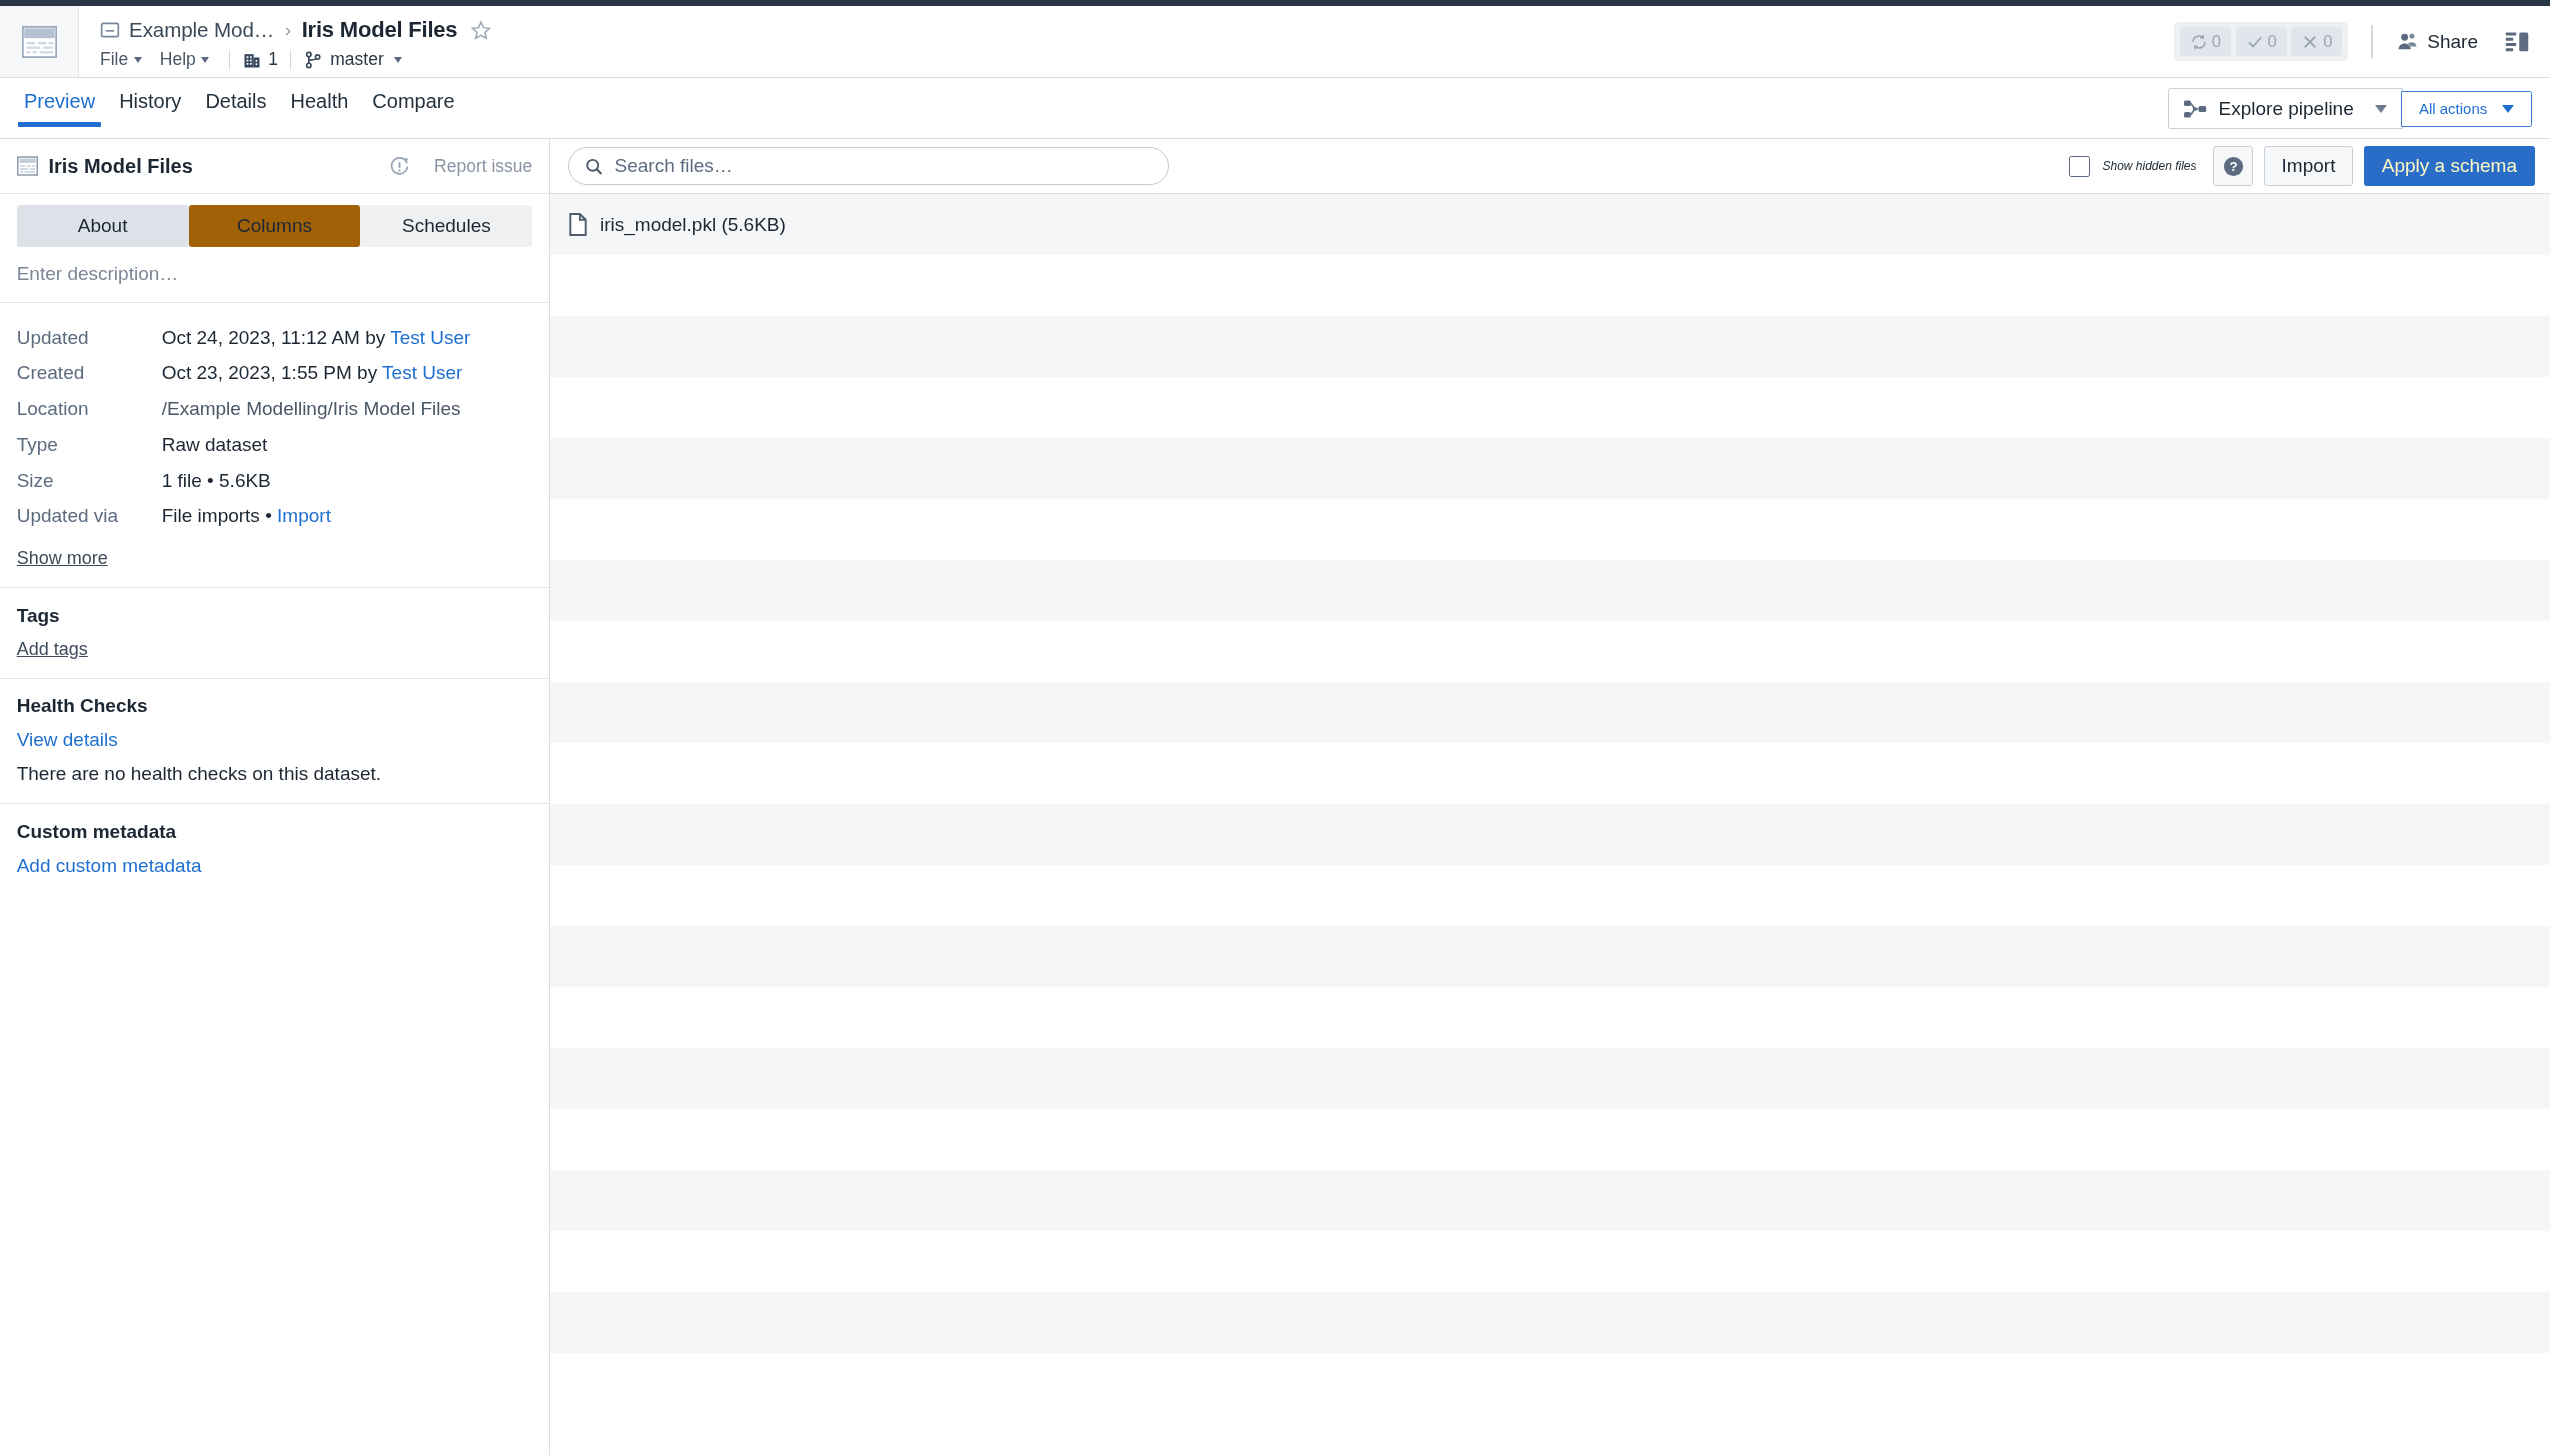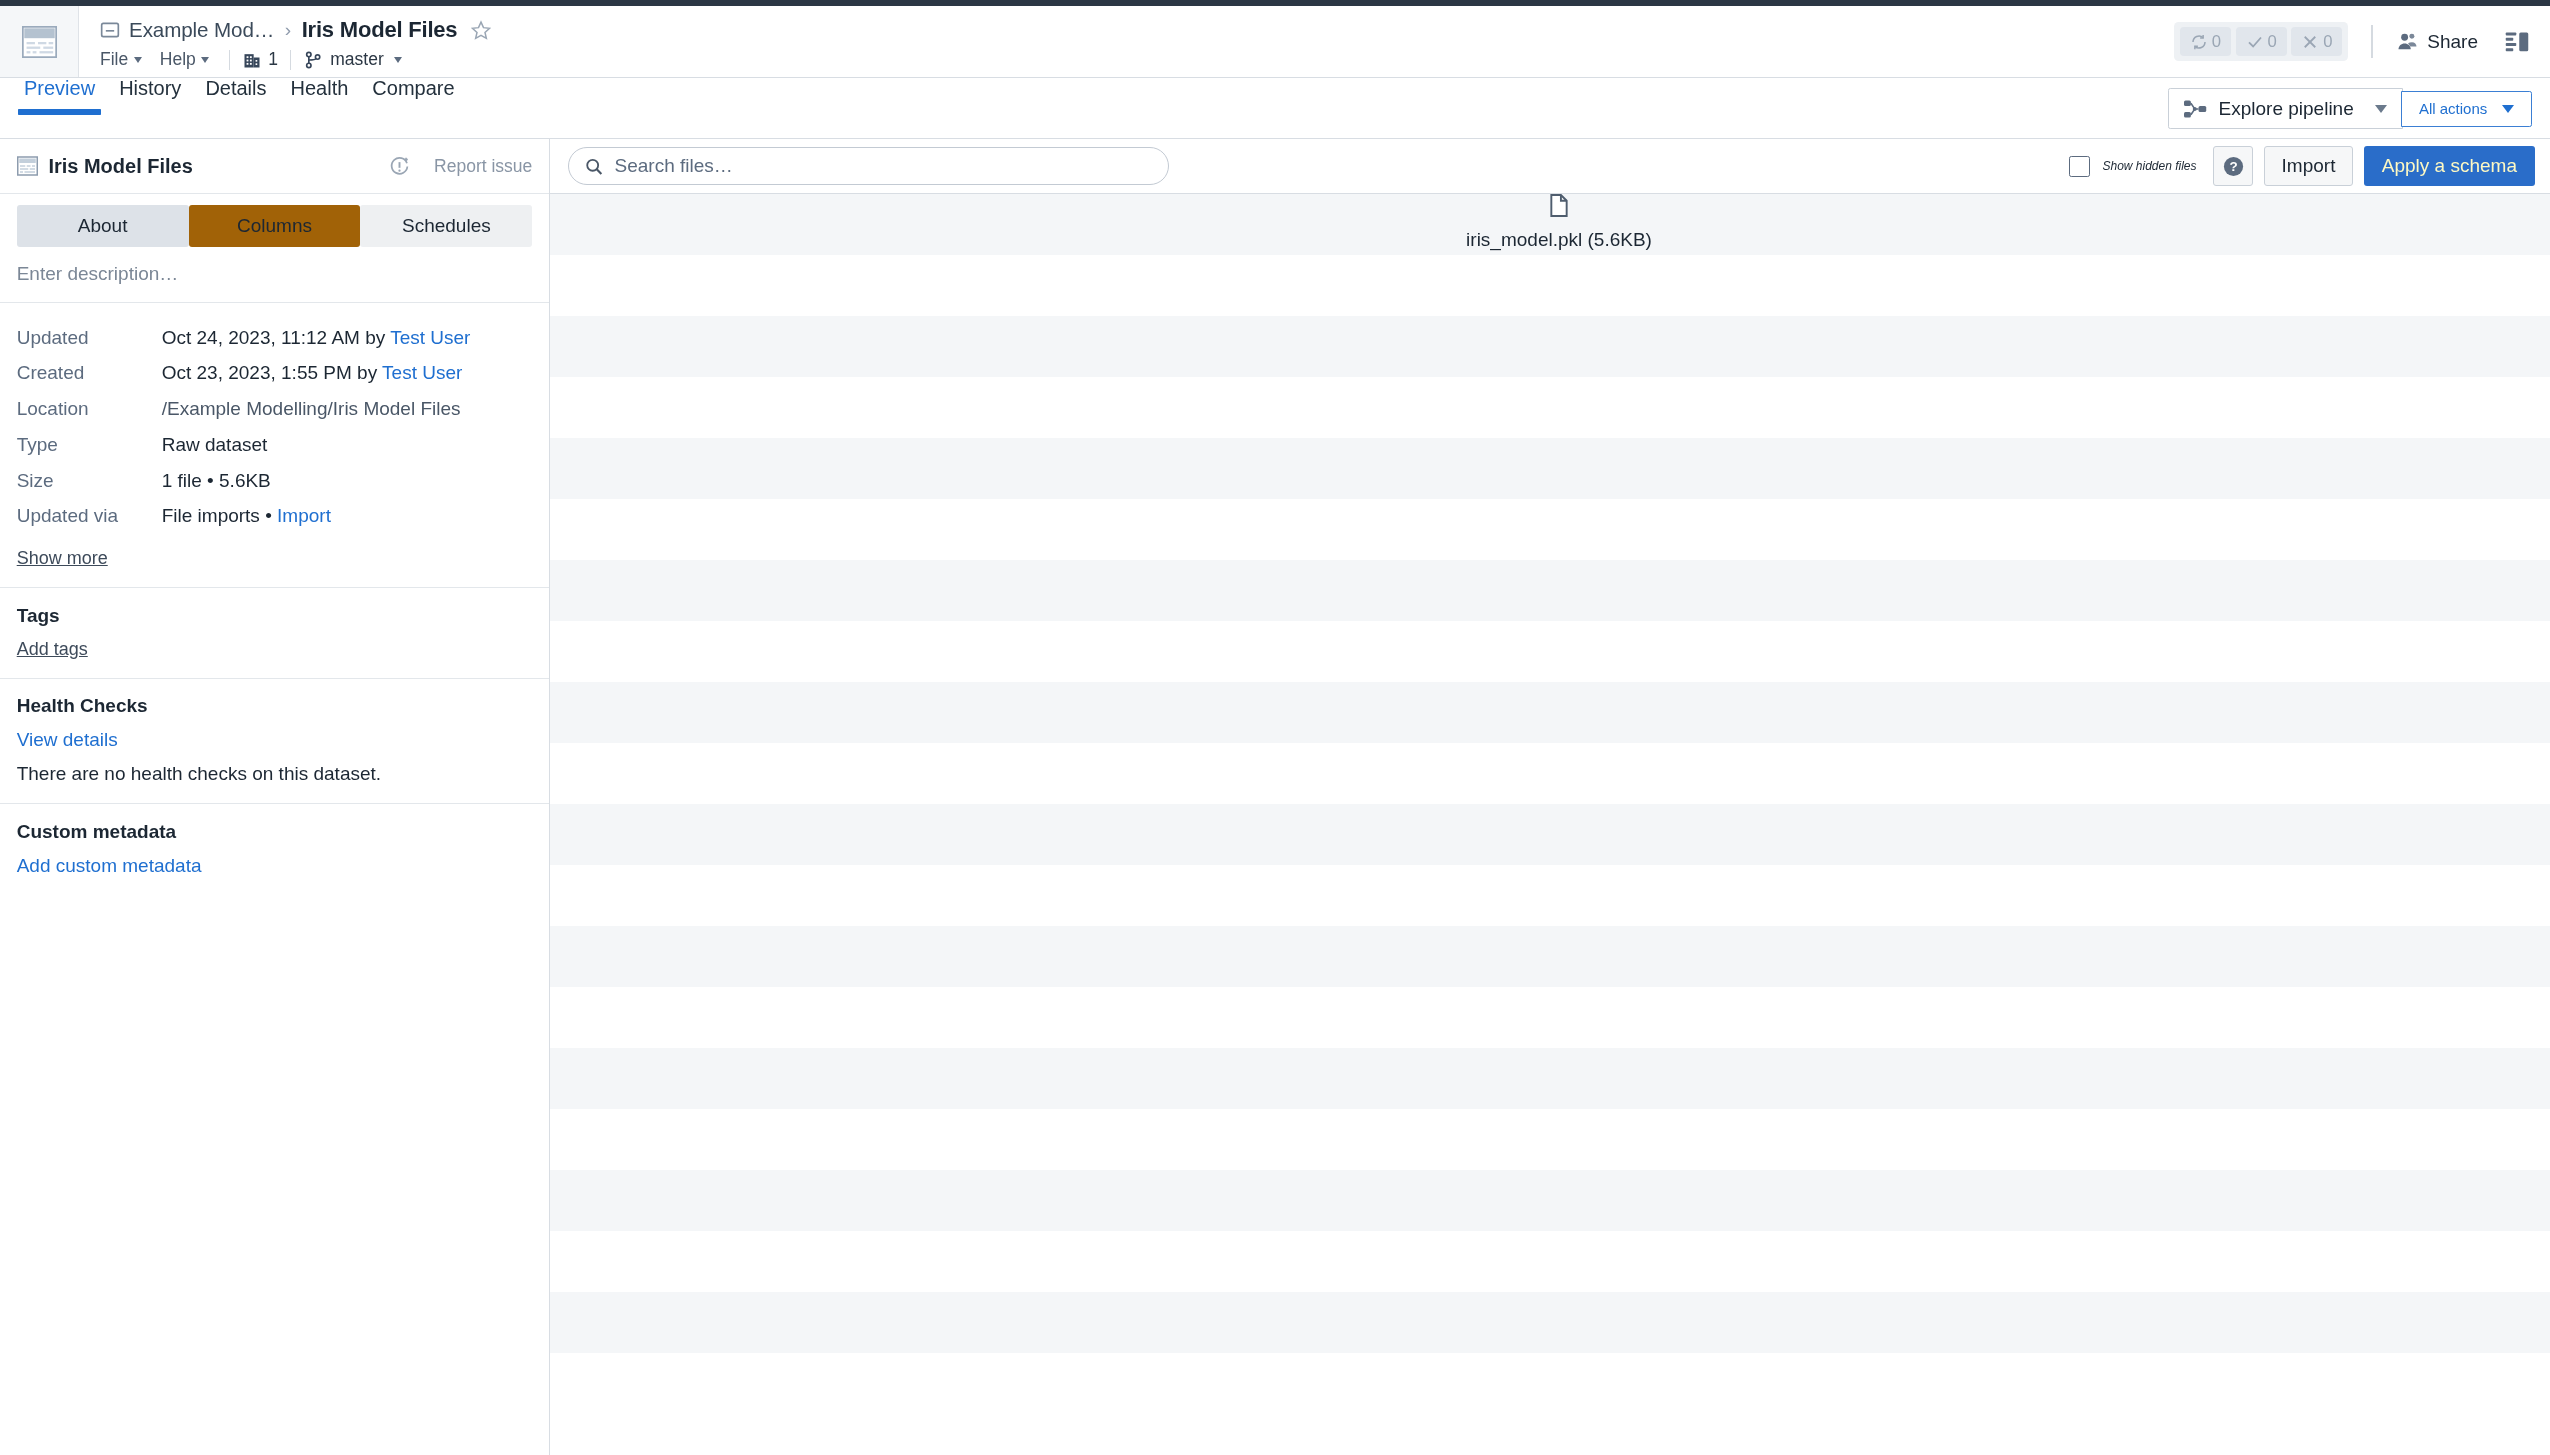--- a/index.html
+++ b/index.html
@@ -74,21 +74,21 @@
   .layout-btn { margin-left: 27px; cursor: pointer; display:flex; align-items:center;}
 
   
   .tabbar {
     height: 61px;
     display: flex; align-items: flex-end; justify-content: space-between;
     border-bottom: 1.5px solid #d8dde3;
     background: #ffffff;
     padding: 0 18px 0 0;
   }
-  .tabs { display: flex; align-items: flex-start; height: 100%; padding-left: 12px; }
+  .tabs { display: flex; align-items: center; height: 100%; padding-left: 12px; }
   .tab {
     font-size: 20px; color: #24313d; padding: 0 12px 15px 12px;
     cursor: pointer; position: relative; line-height: 1;
   }
   .tab.active { color: #1f6fd0; }
   .tab.active::after {
     content: ""; position: absolute; left: 6px; right: 6px; bottom: -1.5px;
     height: 5.3px; background: #1f6fd0; border-radius: 0.8px;
   }
   .tabbar-right { display: flex; align-items: center; margin-bottom: 9px; }
@@ -198,21 +198,21 @@
     font-family: "Liberation Sans", sans-serif;
   }
 
   .file-list { flex: 1; overflow: hidden; position: relative; }
   .file-row {
     height: 61px; display: flex; align-items: center; gap: 12px;
     padding-left: 18px; font-size: 19px; color: #1c2733;
   }
   .file-row.odd { background: #f4f6f8; }
   .file-row.even { background: #ffffff; }
-  .file-row.hasfile { cursor: pointer; flex-direction: column; }
+  .file-row.hasfile { cursor: pointer; }
 </style>
 </head>
 <body>
 
 <div class="top-strip"></div>
 
 <div class="header">
 
   <div class="header-logo-cell">
     <svg class="doc-logo" viewBox="0 0 46 42">

